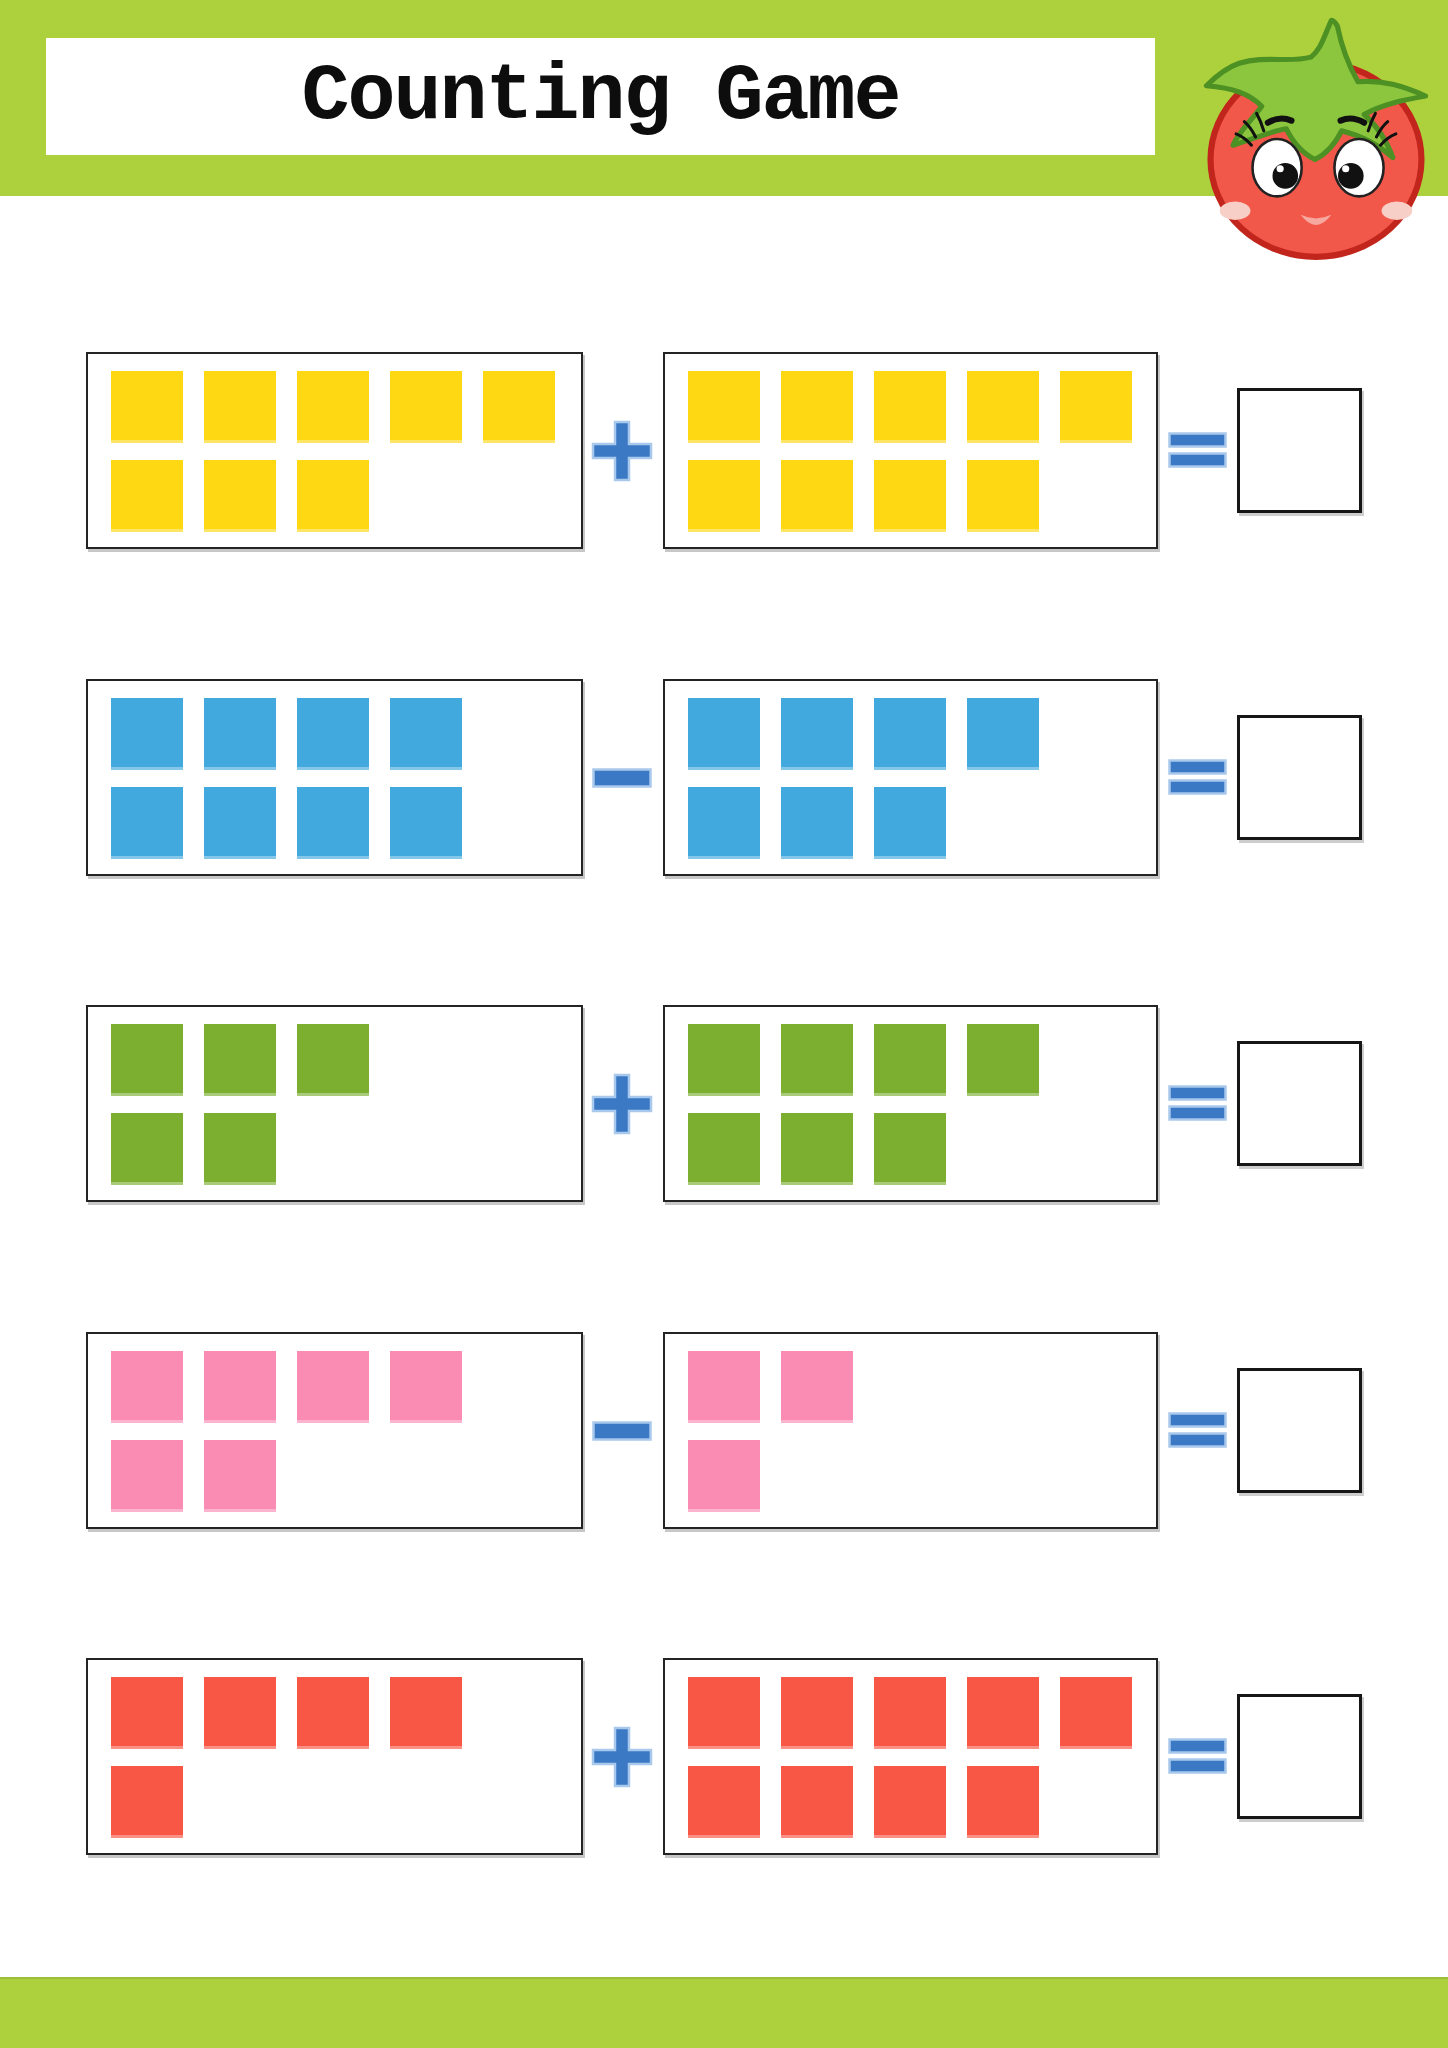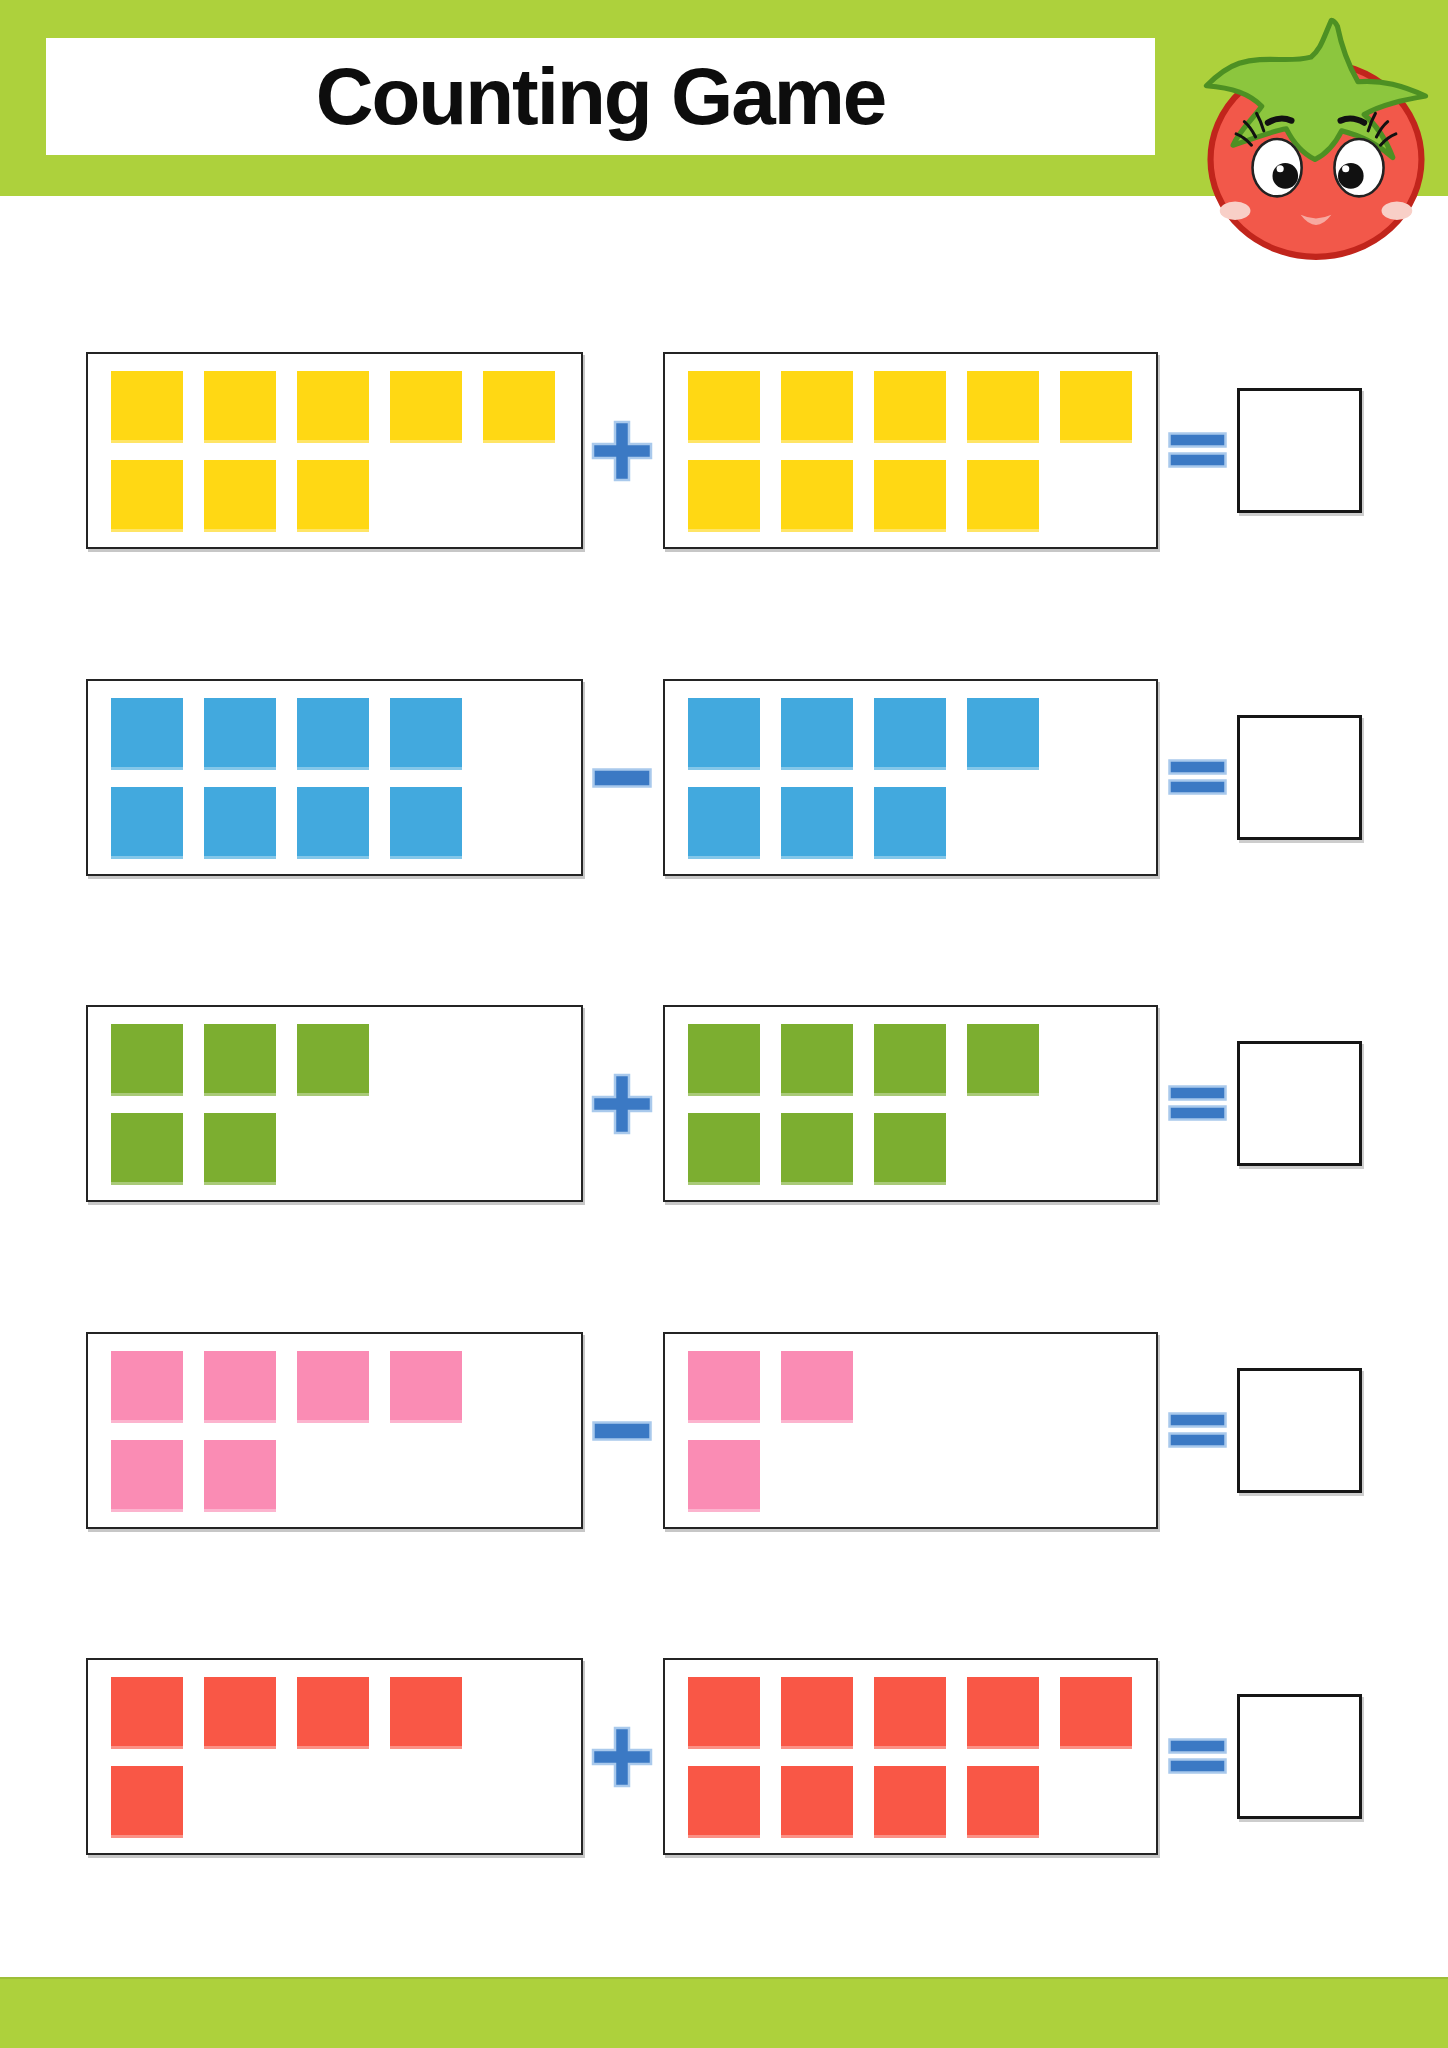--- a/index.html
+++ b/index.html
@@ -1,17 +1,17 @@
 <!DOCTYPE html>
 <html><head>
 <meta charset="utf-8">
 <style>
   html,body{margin:0;padding:0;background:#fff;}
   .sheet{position:relative;width:1448px;height:2048px;background:#ffffff;overflow:hidden;
-         font-family:Liberation Sans, sans-serif;text-align:center;}
+         font-family:Liberation Mono, monospace;text-align:center;}
   
   .top-bar{position:absolute;left:0;top:0;width:100%;height:196px;background:#ADD13C;}
   .title-box{position:absolute;left:46px;top:38px;width:1109px;height:117px;background:#ffffff;
              display:flex;align-items:center;justify-content:center;}
   .page-title{font-size:80px;font-weight:bold;letter-spacing:-2px;color:#0d0d0d;white-space:nowrap;}
   .tomato{position:absolute;left:1188px;top:14px;width:256px;height:246px;z-index:5;}
   
   .bottom-bar{position:absolute;left:0;bottom:0;width:100%;height:69px;background:#ADD13C;
               border-top:2px solid #9DBE37;}
   

